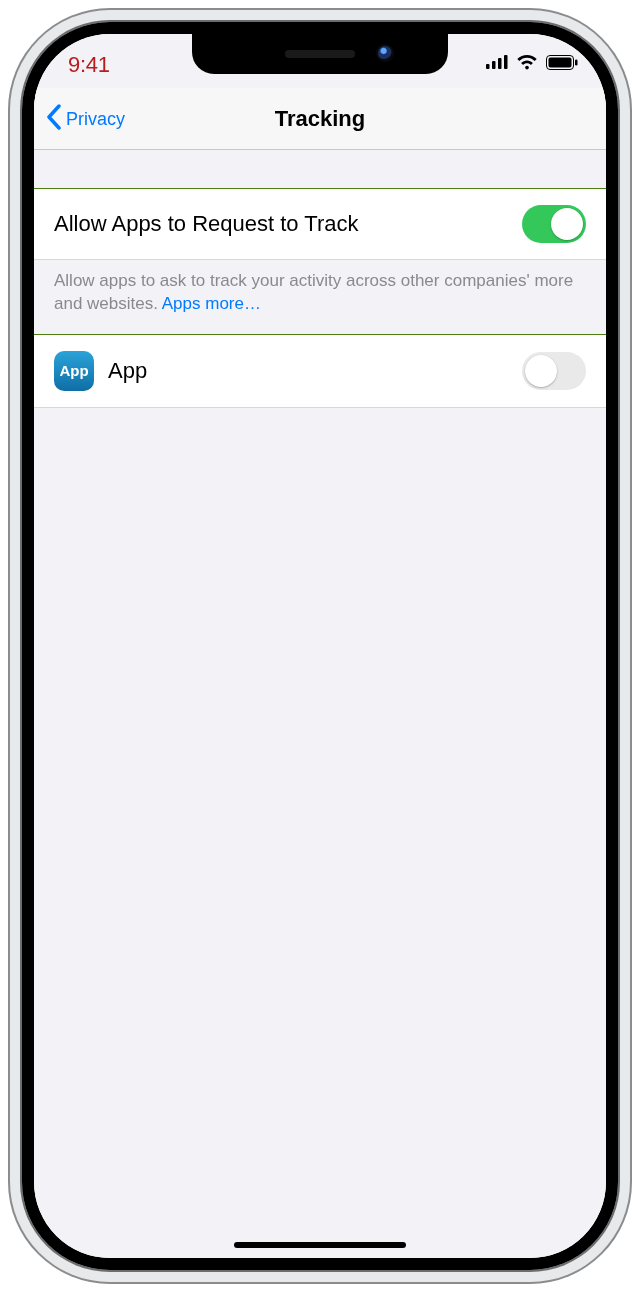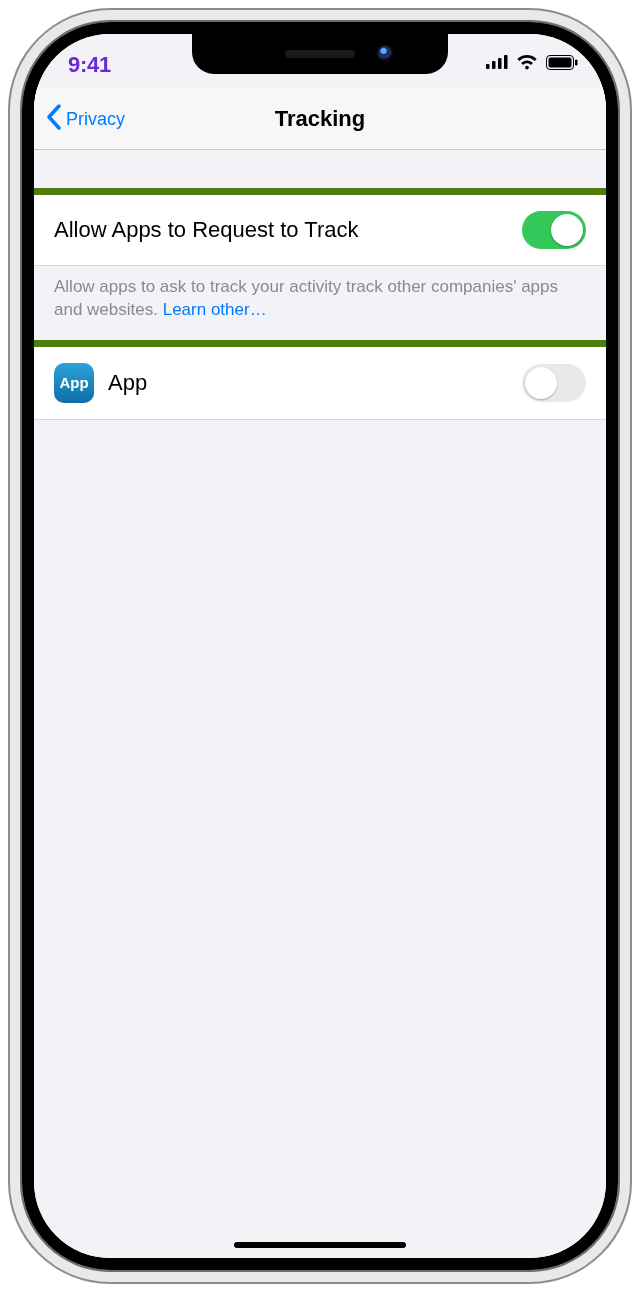--- a/index.html
+++ b/index.html
@@ -41,40 +41,40 @@
 
   
   .btn-side { position:absolute; background:#b8b9bb; border-radius:3px; }
   .btn-mute     { left:12px; top:206px; width:6px; height:40px; }
   .btn-vol-up   { left:12px; top:276px; width:6px; height:76px; }
   .btn-vol-down { left:12px; top:372px; width:6px; height:76px; }
   .btn-power    { right:12px; top:296px; width:6px; height:118px; }
 
   
   .status-bar { position:absolute; top:0; left:0; right:0; height:54px; z-index:30; }
-  .status-time { position:absolute; left:34px; top:18px; font-size:22px; font-weight:700; letter-spacing:-0.3px; color:#6d28d9; }
+  .status-time { position:absolute; left:34px; top:18px; font-size:22px; font-weight:400; letter-spacing:-0.3px; color:#b91c1c; }
   .status-right { position:absolute; right:28px; top:20px; display:flex; align-items:center; gap:8px; }
   .signal-icon svg, .wifi-icon svg, .battery-icon svg { display:block; }
 
   
   .nav-bar {
     position:absolute; left:0; right:0; top:54px; height:62px;
     background:#f7f7f8;
     border-bottom:1px solid #c8c8cc;
   }
   .nav-back { position:absolute; left:12px; top:16px; display:flex; align-items:center; gap:4px; cursor:pointer; }
   .nav-back-label { color:#007aff; font-size:18px; font-weight:400; }
   .nav-title { position:absolute; left:50%; top:18px; transform:translateX(-50%); font-size:22px; font-weight:700; color:#000; }
 
   
   .content { position:absolute; left:0; right:0; top:116px; bottom:0; }
   .group-gap { height:38px; }
   .row {
     background:#fff;
-    border-top:7px solid #4d7c0f;
+    border-top:1px solid #4d7c0f;
     border-bottom:1px solid #d8d8dc;
     padding:16px 20px;
     display:flex;
     align-items:center;
     justify-content:space-between;
     min-height:58px;
   }
   .row-label { font-size:22px; color:#000; }
   .footer {
     padding:10px 20px 18px;
@@ -167,21 +167,21 @@
         <div class="group-gap"></div>
 
         <div class="row">
           <div class="row-label">Allow Apps to Request to Track</div>
           <div id="allow-toggle" class="toggle on">
               <div class="knob"></div>
             </div>
         </div>
 
         <div class="footer">
-          <span>Allow apps to ask to track your activity track other companies' apps and websites. </span><a href="#">Learn other…</a>
+          <span>Allow apps to ask to track your activity across other companies' more and websites. </span><a href="#">Apps more…</a>
         </div>
 
         <div id="apps-container">
             <div class="row">
               <div class="row-left">
                 <div class="app-icon">App</div>
                 <div class="row-label">App</div>
               </div>
               <div class="toggle off">
                 <div class="knob"></div>

